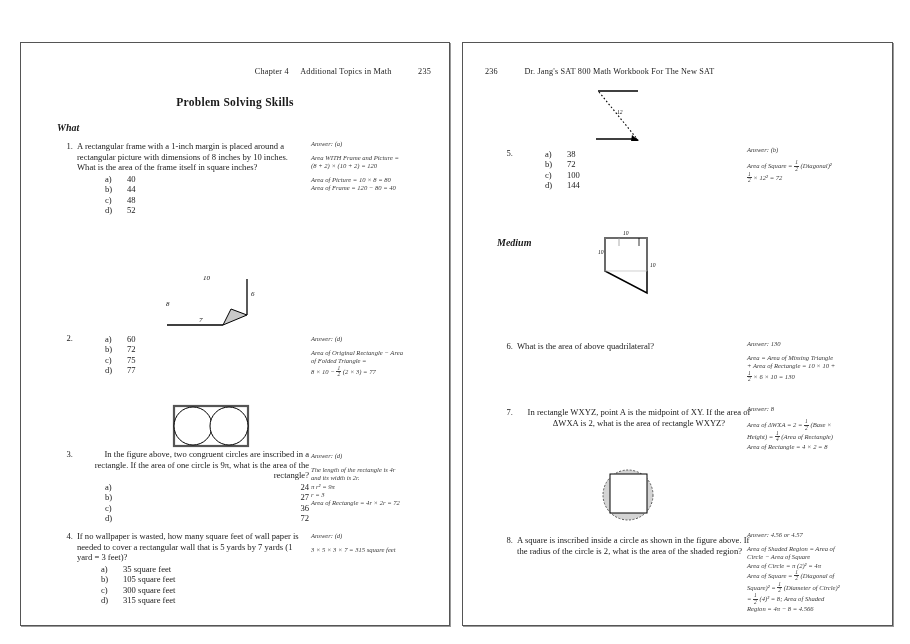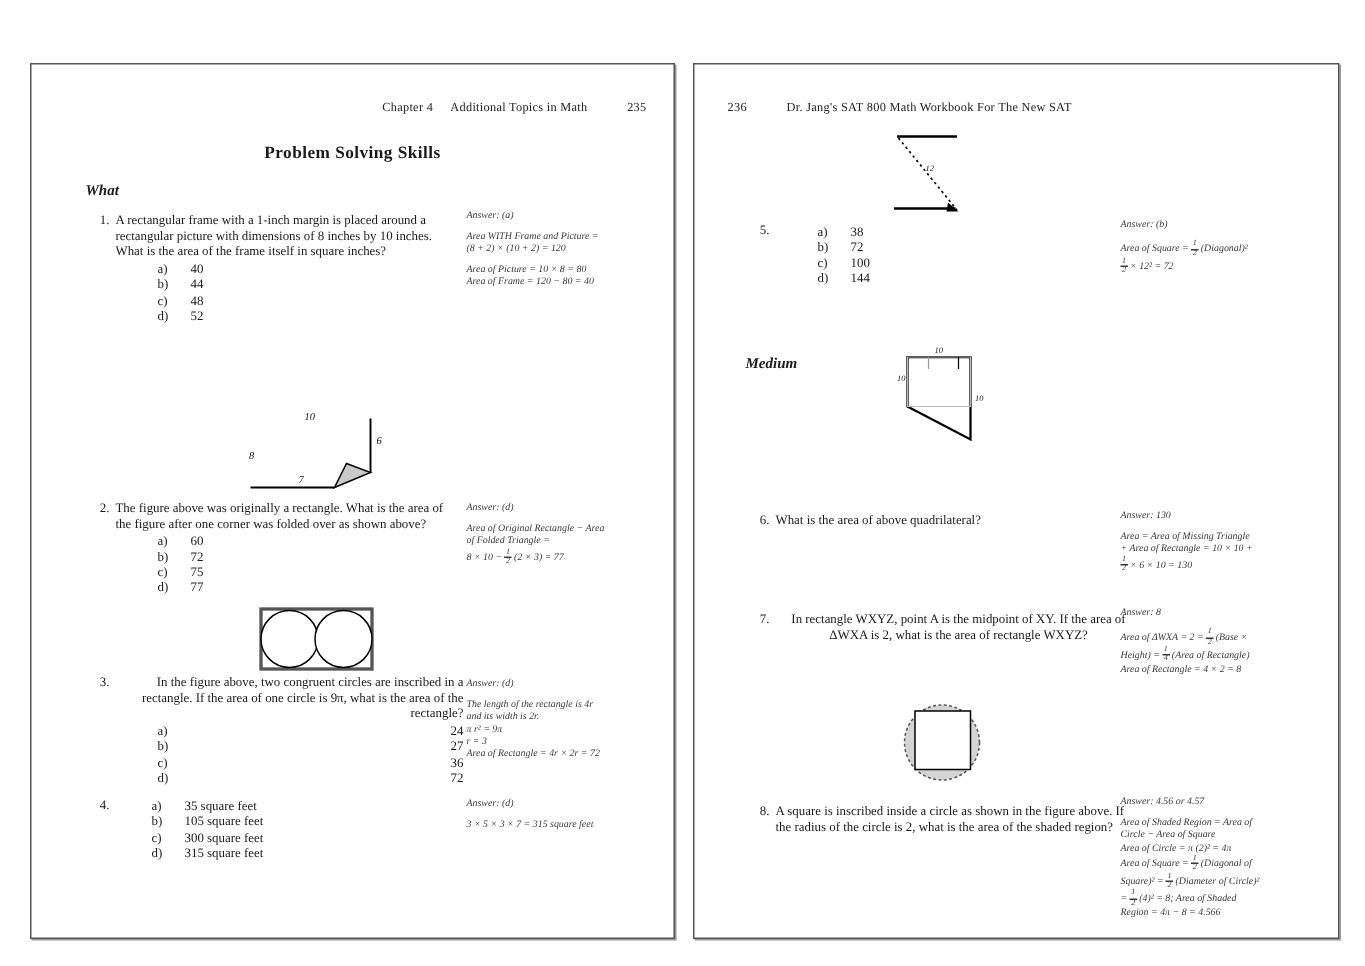--- a/index.html
+++ b/index.html
@@ -143,21 +143,20 @@
           <text class="figlabel" x="42" y="9">10</text>
           <text class="figlabel" x="5" y="35">8</text>
           <text class="figlabel" x="38" y="51">7</text>
           <text class="figlabel" x="90" y="25">6</text>
         </svg>
       </div>
 
       <div class="q" style="top:290px;left:36px;width:250px;">
         <div class="q-num">2.</div>
         <div class="q-body" style="width:230px;">
-          <span class="q-stem">The figure above was originally a rectangle. What is the area of the figure after one corner was folded over as shown above?</span>
           <ul class="choices" style="margin-top:1px;margin-left:28px;">
             <li><span class="lbl">a)</span><span>60</span></li>
             <li><span class="lbl">b)</span><span>72</span></li>
             <li><span class="lbl">c)</span><span>75</span></li>
             <li><span class="lbl">d)</span><span>77</span></li>
           </ul>
         </div>
       </div>
 
       <div class="ans" style="top:292px;left:290px;width:130px;">
@@ -195,20 +194,21 @@
         <span class="ans-line">The length of the rectangle is 4r</span>
         <span class="ans-line">and its width is 2r.</span>
         <span class="ans-line">π r² = 9π</span>
         <span class="ans-line">r = 3</span>
         <span class="ans-line">Area of Rectangle = 4r × 2r = 72</span>
       </div>
 
       <div class="q" style="top:488px;left:36px;width:250px;">
         <div class="q-num">4.</div>
         <div class="q-body" style="width:232px;">
+          <span class="q-stem">If no wallpaper is wasted, how many square feet of wall paper is needed to cover a rectangular wall that is 5 yards by 7 yards (1 yard = 3 feet)?</span>
           <ul class="choices" style="margin-top:1px;margin-left:24px;">
             <li><span class="lbl">a)</span><span>35 square feet</span></li>
             <li><span class="lbl">b)</span><span>105 square feet</span></li>
             <li><span class="lbl">c)</span><span>300 square feet</span></li>
             <li><span class="lbl">d)</span><span>315 square feet</span></li>
           </ul>
         </div>
       </div>
 
       <div class="ans" style="top:489px;left:290px;width:132px;">

